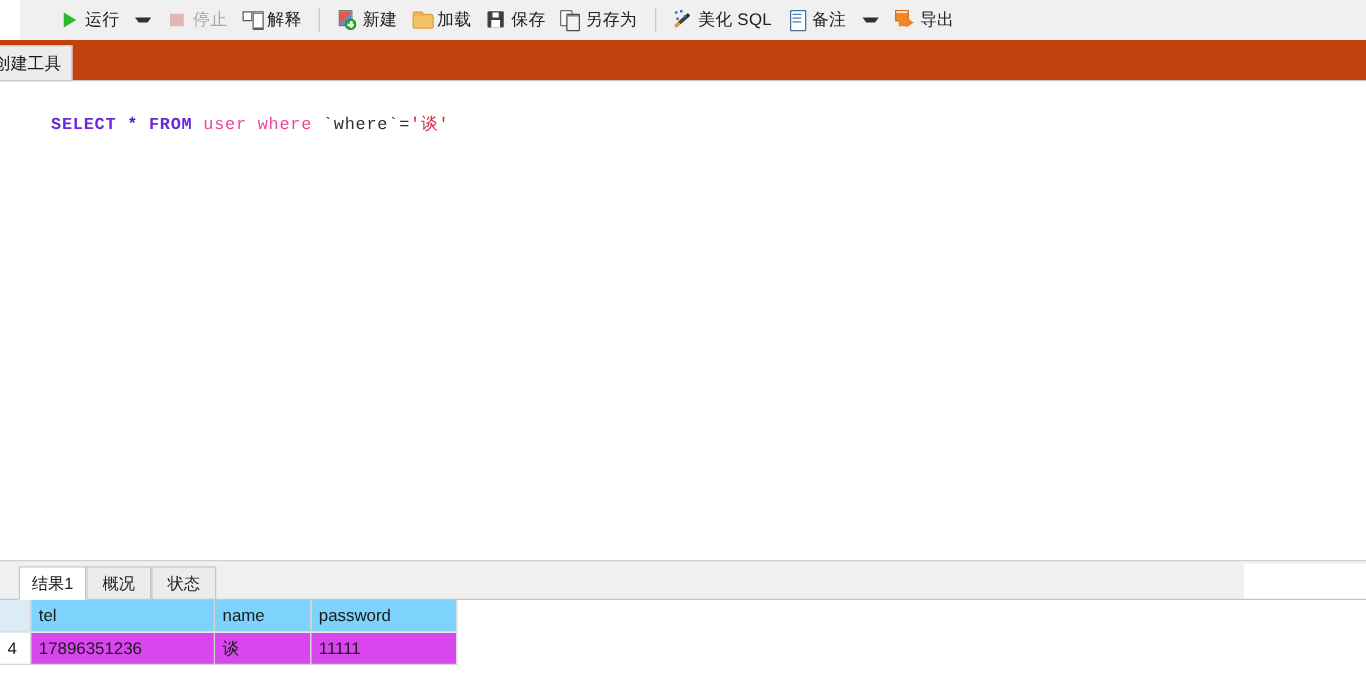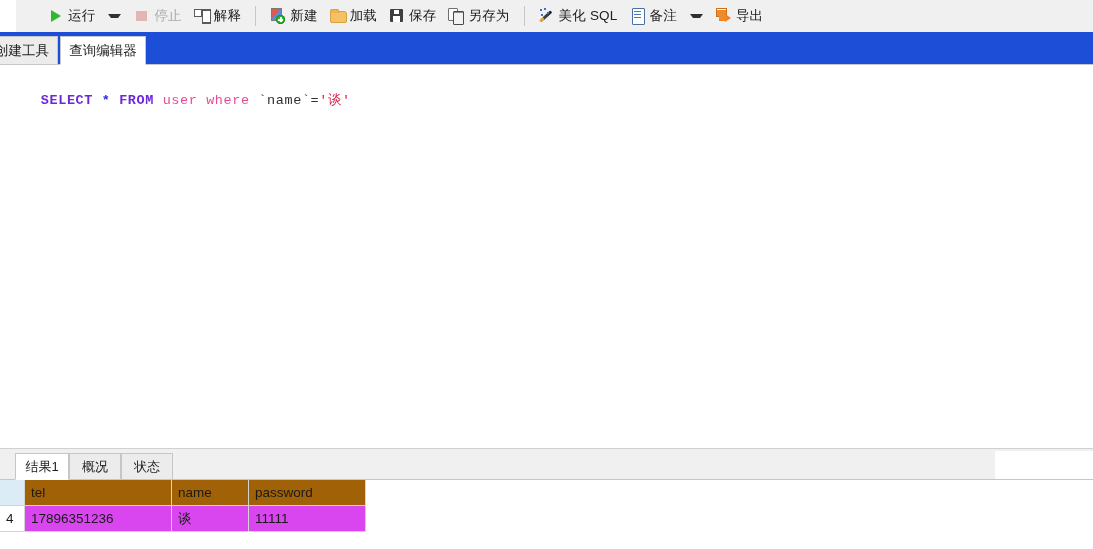--- a/index.html
+++ b/index.html
@@ -256,21 +256,21 @@
     border-top: 4.5px solid transparent;
     border-bottom: 4.5px solid transparent;
   }
 
   
   #top-tabstrip {
     position: absolute;
     left: 0; top: 32px;
     width: 1093px;
     height: 33px;
-    background: #1d4ed8;
+    background: #c2410c;
     box-sizing: border-box;
   }
   #top-tabstrip::after {
     content: "";
     position: absolute;
     left: 0; bottom: 0;
     width: 1093px; height: 1px;
     background: #c6c6c6;
   }
   .ttab {
@@ -404,21 +404,21 @@
     border-bottom: 1px solid #d4d4d4;
     padding: 0 0 0 6px;
     height: 25px;
     text-align: left;
     font-weight: normal;
     vertical-align: middle;
     overflow: hidden;
     white-space: nowrap;
     background: #d946ef;
   }
-  #grid-table th { background: #a16207; }
+  #grid-table th { background: #7dd3fc; }
   .col-rowhdr { width: 18px; }
   th.col-rowhdr { background: #dcecf7 !important; border-right: 1px solid #c3d9e8; }
   td.col-rowhdr {
     background: #ffffff !important;
     text-align: right;
     padding: 0 3px 0 0;
     color: #1a1a1a;
   }
   .col-tel      { width: 140px; }
   .col-name     { width: 70px;  }
@@ -488,28 +488,25 @@
         <i></i>
       </span>
     <span class="tb-label">导出</span>
   </div>
 </div>
 
 <div id="top-tabstrip">
   <div class="ttab" id="ttab-0">
     <span>创建工具</span>
   </div>
-  <div class="ttab active" id="ttab-1">
-    <span>查询编辑器</span>
-  </div>
 </div>
 
 <div id="editor">
   <div id="sql-line">
-    <span class="kw">SELECT</span><span class="op"> </span><span class="star">*</span><span class="op"> </span><span class="kw">FROM</span><span class="op"> </span><span class="ident">user</span><span class="op"> </span><span class="ident">where</span><span class="op"> </span><span class="tick">`name`</span><span class="op">=</span><span class="str">'谈'</span>
+    <span class="kw">SELECT</span><span class="op"> </span><span class="star">*</span><span class="op"> </span><span class="kw">FROM</span><span class="op"> </span><span class="ident">user</span><span class="op"> </span><span class="ident">where</span><span class="op"> </span><span class="tick">`where`</span><span class="op">=</span><span class="str">'谈'</span>
   </div>
 </div>
 
 <div id="splitter"></div>
 
 <div id="result-tabstrip">
   <div class="rtab active" id="rtab-0">
     <span>结果1</span>
   </div>
   <div class="rtab" id="rtab-1">

